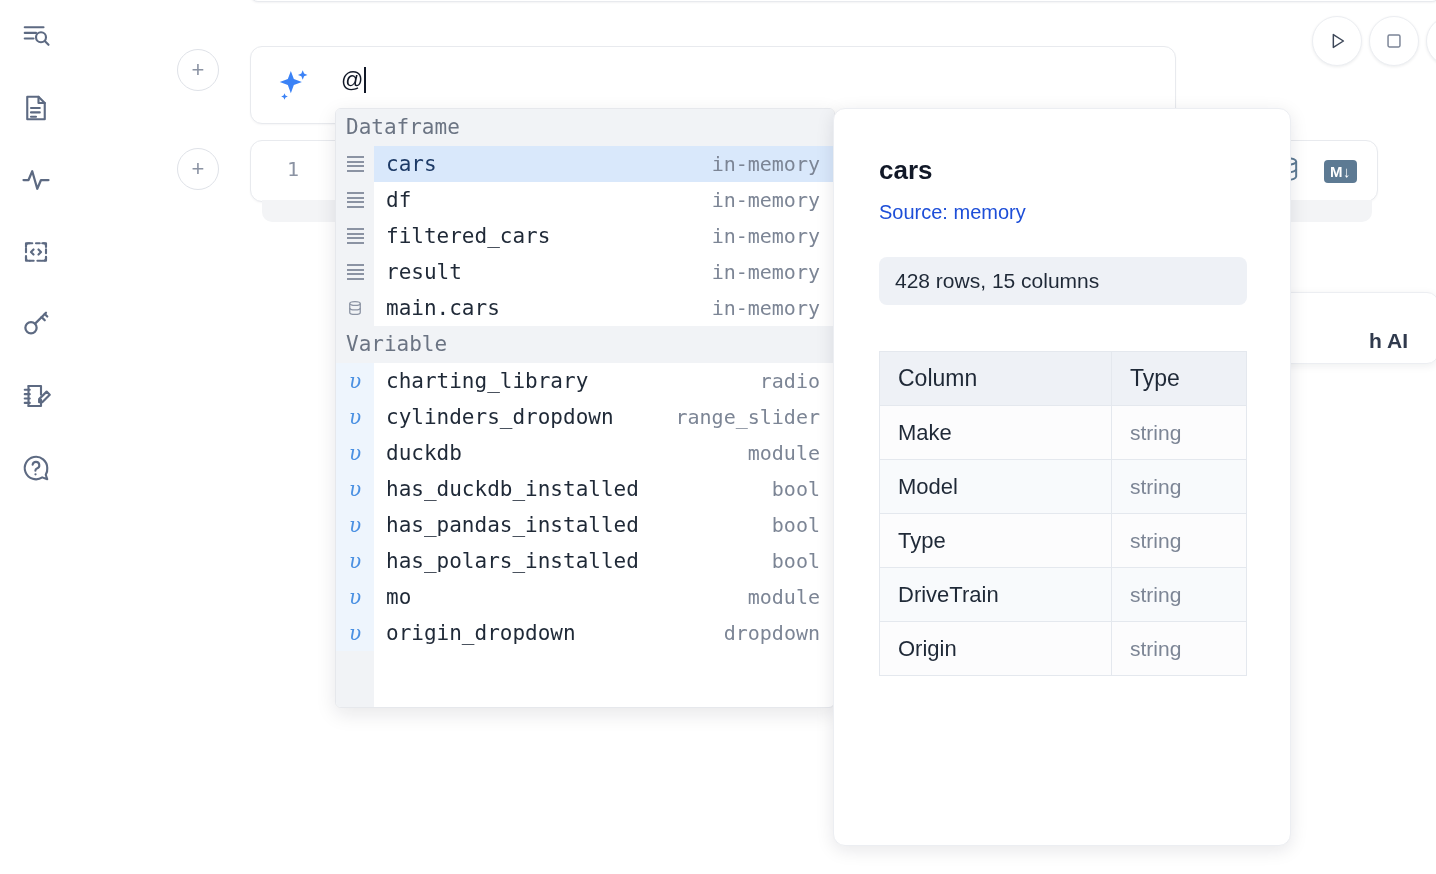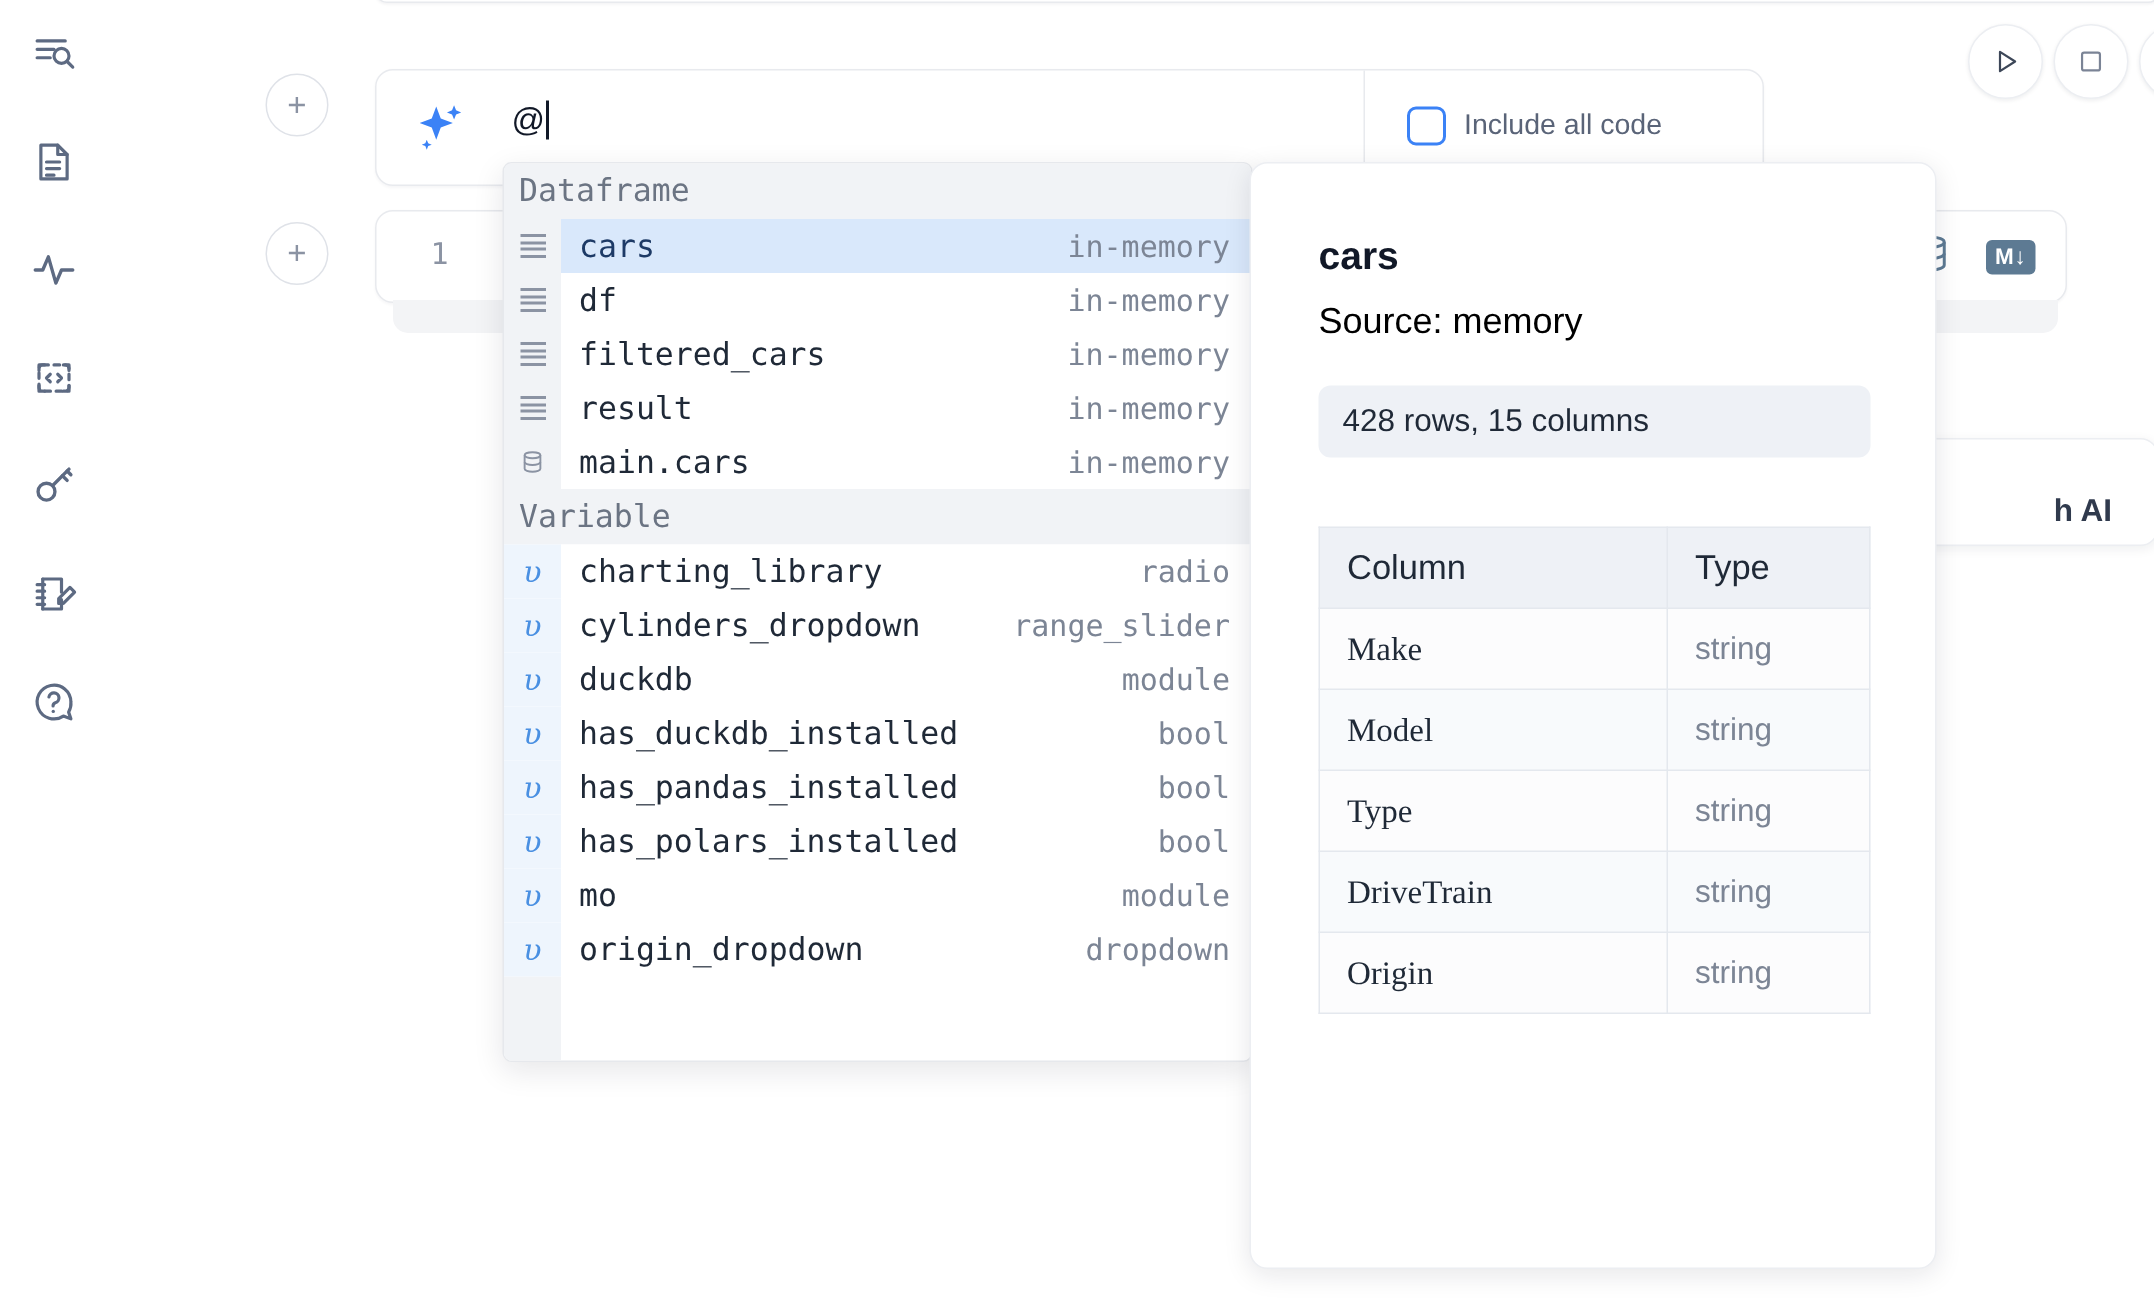--- a/index.html
+++ b/index.html
@@ -170,41 +170,41 @@
     background: #ffffff; border: 1px solid #eceef2; border-radius: 12px;
     box-shadow: 0 4px 18px rgba(15,23,42,.10);
     overflow: hidden; z-index: 30;
   }
   .detail-title {
     position: absolute; left: 45px; top: 46px;
     font-size: 26px; font-weight: 700; color: #111827;
   }
   .detail-source {
     position: absolute; left: 45px; top: 92px;
-    font-size: 24px; color: #000000;
+    font-size: 20px; color: #1d4ed8;
   }
   .detail-badge {
     position: absolute; left: 45px; top: 148px; width: 368px; height: 48px;
     background: #eef1f6; border-radius: 8px;
     display: flex; align-items: center; padding-left: 16px;
     font-size: 21px; color: #1f2937;
   }
   .detail-table {
     position: absolute; left: 45px; top: 242px; width: 368px;
     border-collapse: collapse; table-layout: fixed;
   }
   .detail-table th, .detail-table td {
     border: 1px solid #e4e8ee; height: 54px; text-align: left;
     padding: 0 18px; vertical-align: middle;
   }
   .detail-table th {
     background: #eef1f6; font-weight: 400; font-size: 23px; color: #1f2937;
   }
   .detail-table td.col {
-    font-family: Liberation Serif, serif; font-size: 22px; color: #1f2937;
+    font-family: Liberation Sans, sans-serif; font-size: 22px; color: #1f2937;
     background: #fcfcfd;
   }
   .detail-table td.typ { font-size: 21px; color: #7c8595; background: #fcfcfd; }
   .detail-table tr:nth-child(even) td { background: #f8fafc; }
   .detail-table th:nth-child(1), .detail-table td:nth-child(1) { width: 232px; }
 </style>
 </head>
 <body>
 
 <div id="app">
@@ -289,26 +289,20 @@
     <div class="ai-cell">
       <span class="ai-sparkle">
         <svg width="38" height="38" viewBox="0 0 24 24" fill="#3b82f6">
           <path d="M10 2.5l1.9 5.1 5.1 1.9-5.1 1.9L10 16.5 8.1 11.4 3 9.5l5.1-1.9z"></path>
           <path d="M17.5 2l.85 2.15L20.5 5l-2.15.85L17.5 8l-.85-2.15L14.5 5l2.15-.85z"></path>
           <path d="M6 16.5l.6 1.5 1.5.6-1.5.6L6 20.7l-.6-1.5-1.5-.6 1.5-.6z"></path>
         </svg>
       </span>
       <div class="ai-input-text"><span>@</span><span class="caret"></span></div>
 
-      <div class="ai-right">
-        <div class="include-row">
-          <span class="chk"></span>
-          <span class="include-label">Include all code</span>
-        </div>
-      </div>
     </div>
 
     <div class="round-btn btn-run">
       <svg width="22" height="22" viewBox="0 0 24 24" fill="none" stroke="#3d4758" stroke-width="1.6" stroke-linejoin="round">
         <path d="M8 5l11 7-11 7z"></path>
       </svg>
     </div>
     <div class="round-btn btn-stop">
       <svg width="22" height="22" viewBox="0 0 24 24" fill="none" stroke="#7b8496" stroke-width="1.6">
         <rect x="5.5" y="5.5" width="13" height="13" rx="1.5"></rect>

